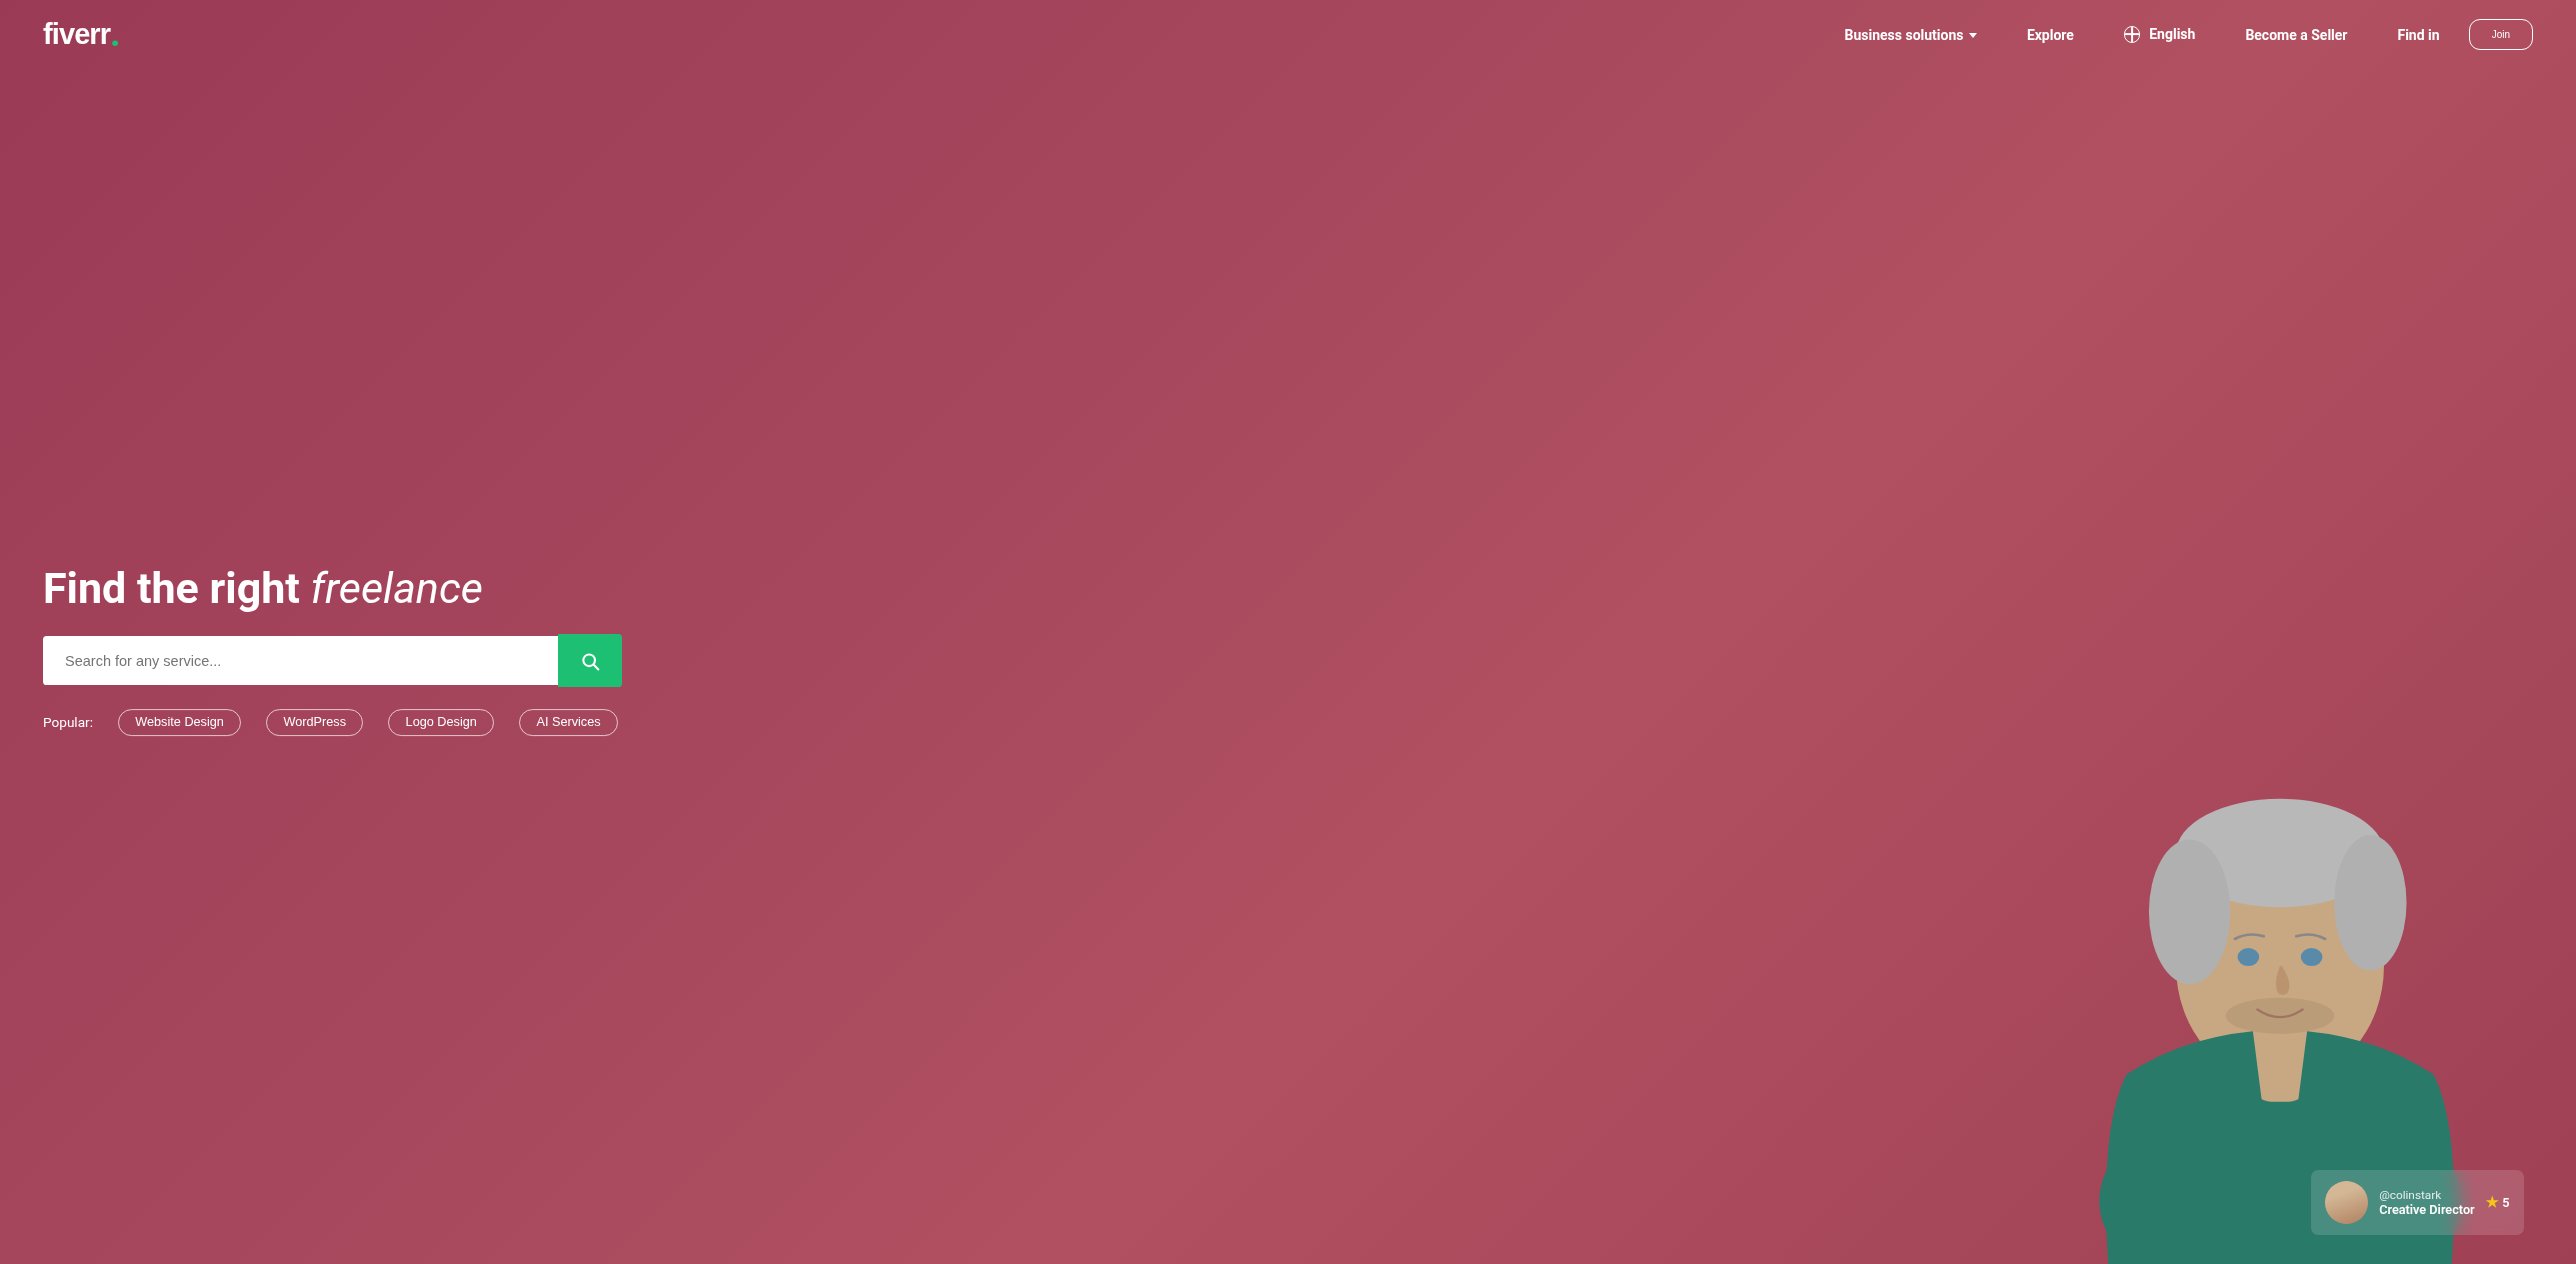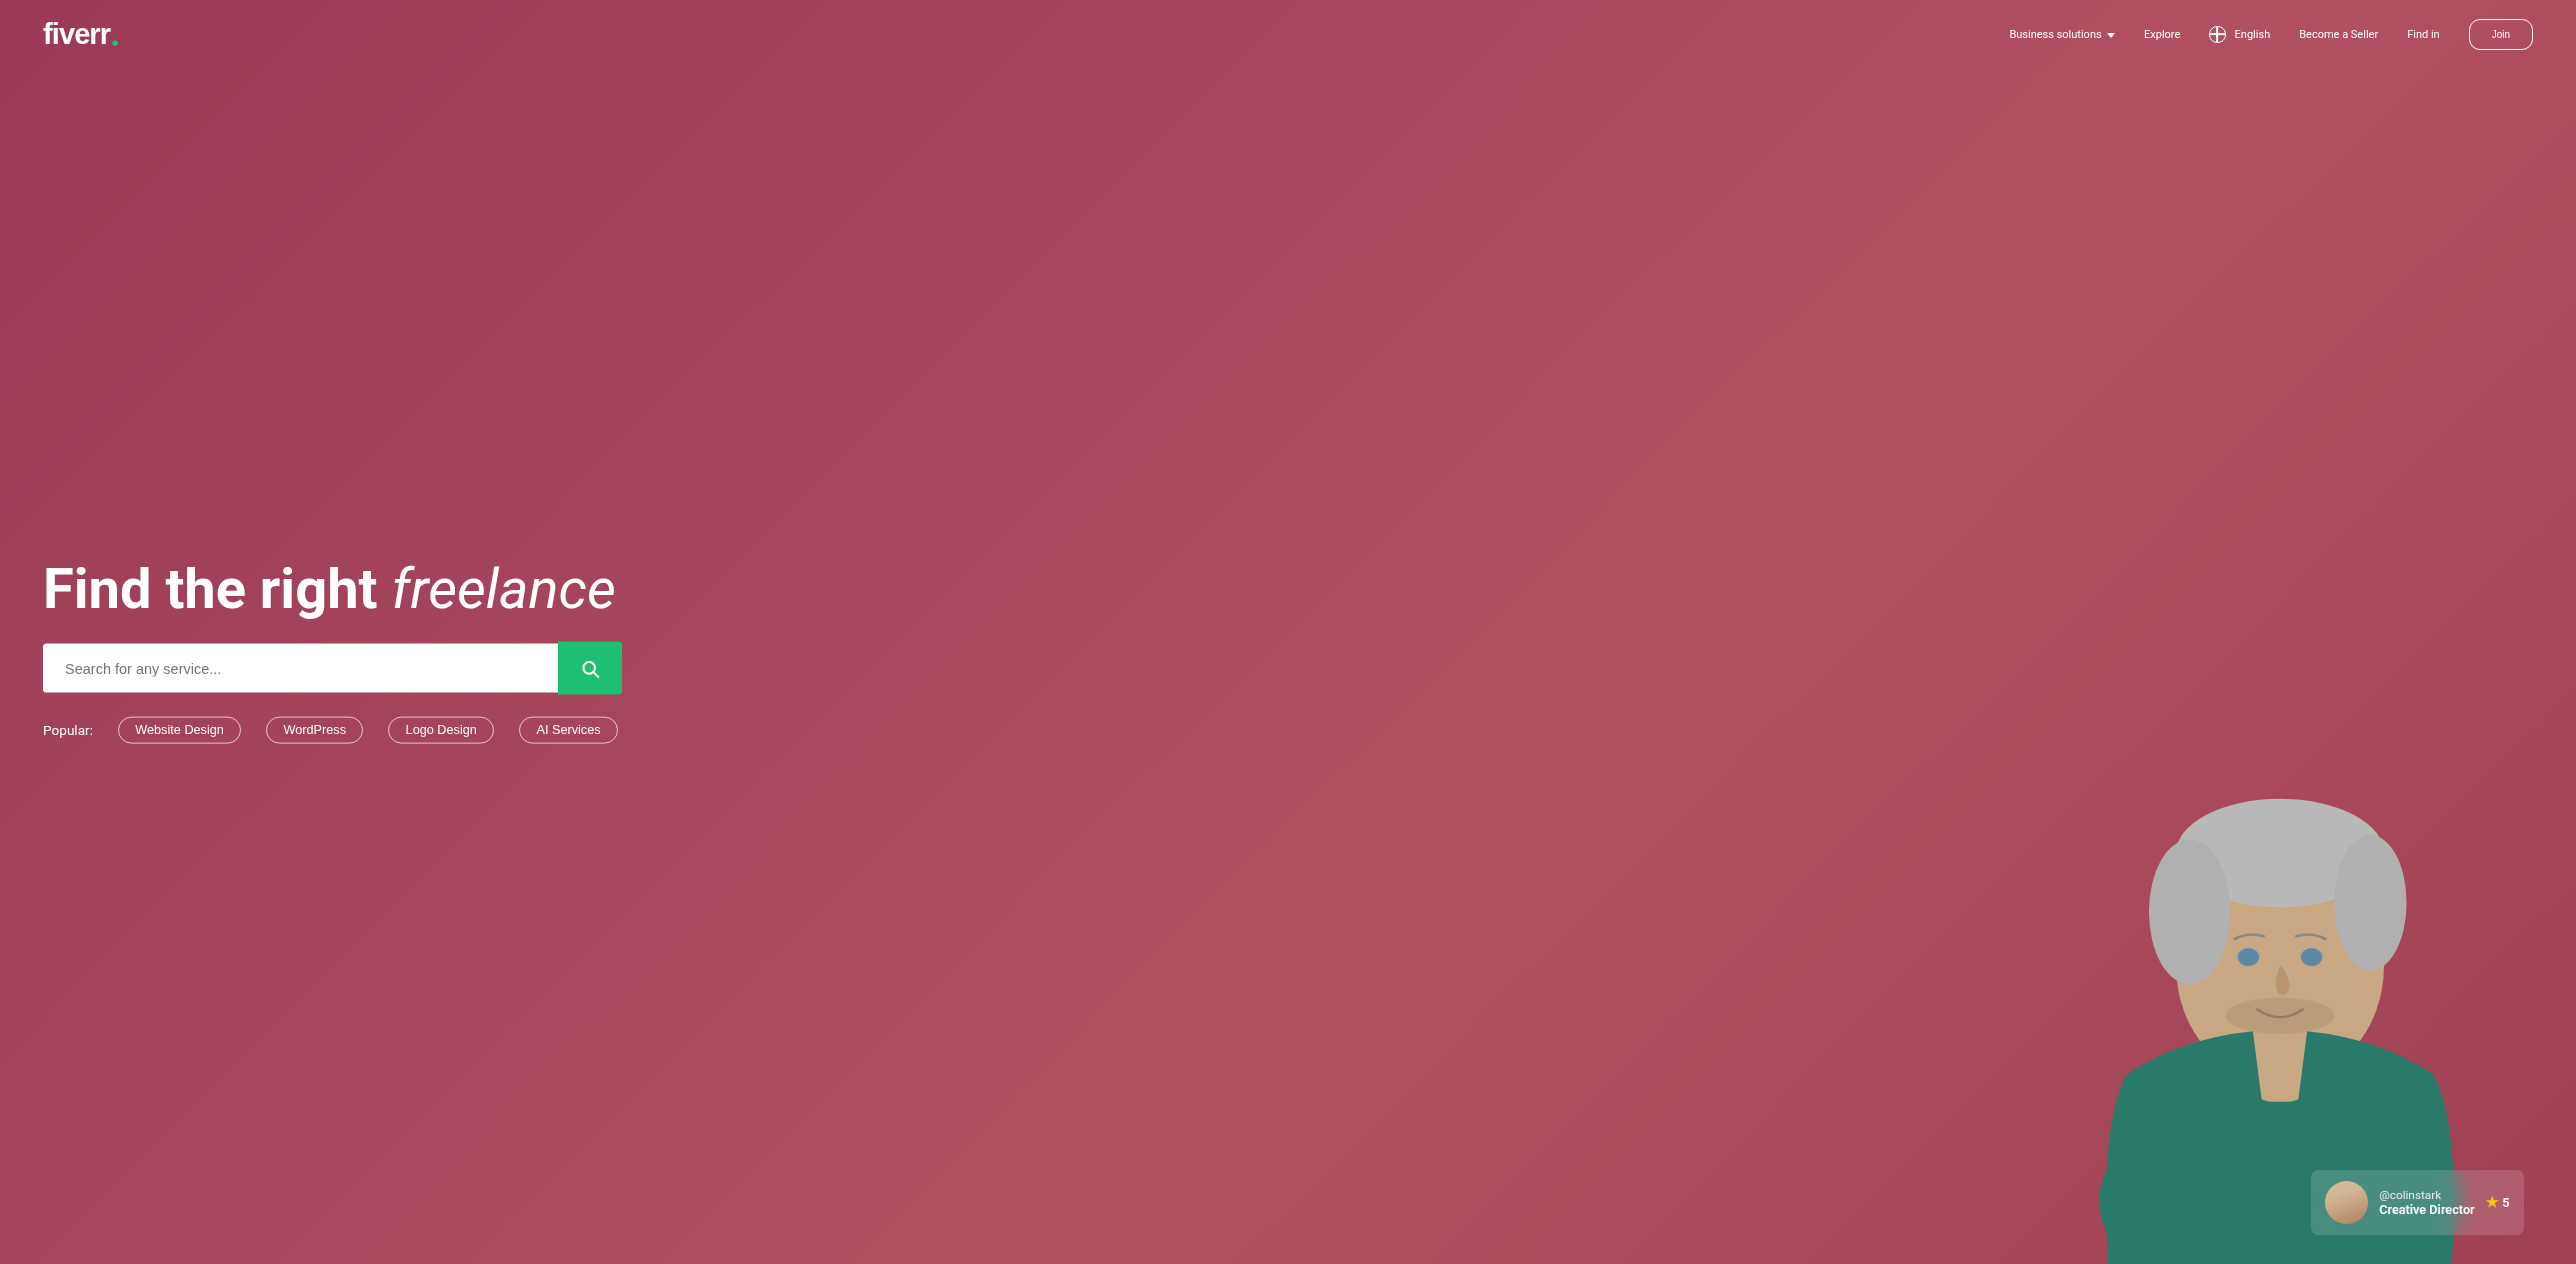--- a/index.html
+++ b/index.html
@@ -54,24 +54,25 @@
 
     .nav-links {
       display: flex;
       align-items: center;
       gap: 29px;
     }
 
     .nav-item {
       color: #ffffff;
       text-decoration: none;
-      font-size: 11px;
-      font-weight: 400;
+      font-size: 14px;
+      font-weight: 700;
       cursor: pointer;
       white-space: nowrap;
+      margin-left: 21px;
     }
 
     .nav-item-business {
       display: flex;
       align-items: center;
       gap: 5.4px;
     }
 
     .chevron-icon {
       display: inline-block;
@@ -140,21 +141,21 @@
       top: 50%;
       left: 43px;
       transform: translateY(-50%);
       z-index: 5;
       max-width: 615px;
       margin-top: 18px;
     }
 
     .hero-title {
       color: #ffffff;
-      font-size: 56px;
+      font-size: 43px;
       font-weight: 700;
       line-height: 1.15;
       margin-bottom: 21px;
     }
 
     .hero-title-italic {
       font-style: italic;
       font-weight: 400;
     }
 

